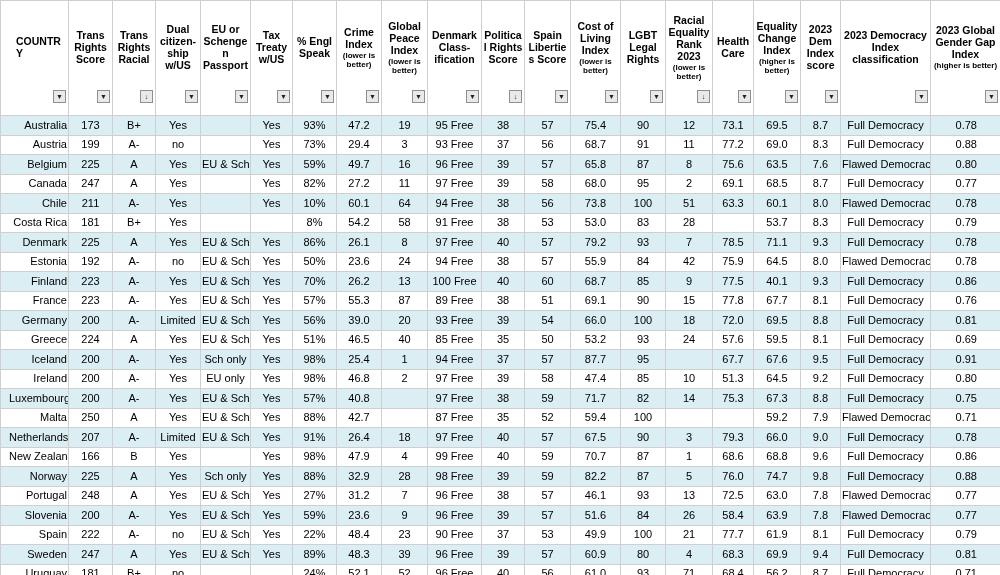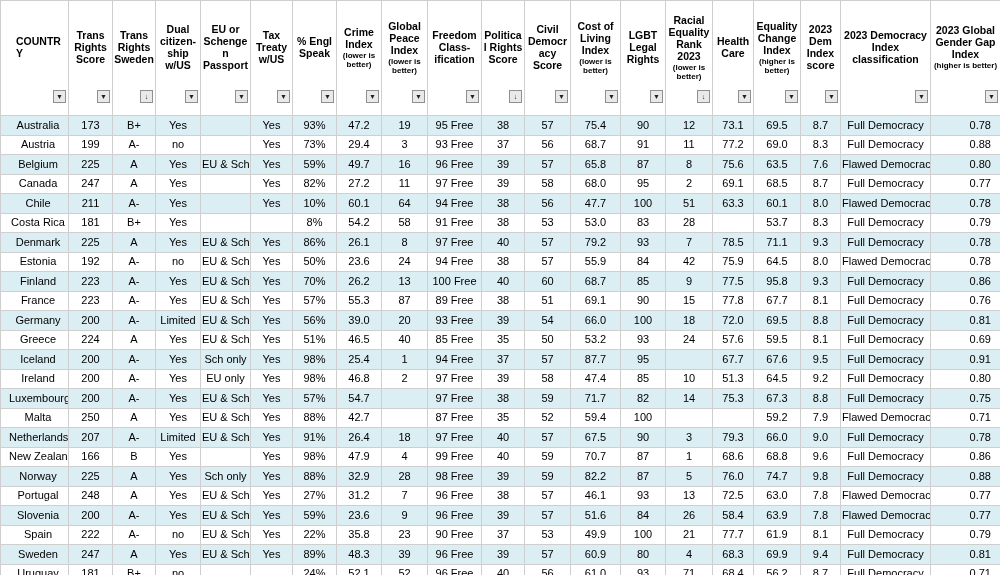--- a/index.html
+++ b/index.html
@@ -23,22 +23,22 @@
     position: absolute; right: 2px; bottom: 12px;
     width: 13px; height: 13px; padding: 0; margin: 0;
     border: 1px solid #8f8f8f; background: #e9e9e9; color: #222;
     font-size: 7px; line-height: 10px; text-align: center;
     font-family: "Liberation Sans", sans-serif; cursor: pointer;
   }
   tbody td {
     height: 18.5px; font-size: 11px; line-height: 13px;
     text-align: center; padding: 0 1px; white-space: nowrap;
   }
-  tbody td.c-country { text-align: center; padding-left: 8px; }
-  tbody td.c-gender  { text-align: right; padding-right: 9px; }
+  tbody td.c-country { text-align: right; padding-left: 8px; }
+  tbody td.c-gender  { text-align: right; padding-right: 23px; }
   tr.stripe td   { background: var(--stripe); }
   tr.plain td    { background: #ffffff; }
 </style>
 </head>
 <body style="--stripe: #daeef3; --hl: #fbd0a4;">
 
 <div class="sheet">
   <table>
     <colgroup>
       <col style="width:68px">
@@ -66,21 +66,21 @@
       <tr id="header-row">
           <th class="first">
             <div>COUNTRY</div>
             <button class="filter-btn">▼</button>
           </th>
           <th>
             <div>Trans Rights Score</div>
             <button class="filter-btn">▼</button>
           </th>
           <th>
-            <div>Trans Rights Sweden</div>
+            <div>Trans Rights Racial</div>
             <button class="filter-btn">↓</button>
           </th>
           <th>
             <div>Dual citizen-ship w/US</div>
             <button class="filter-btn">▼</button>
           </th>
           <th>
             <div>EU or Schengen Passport</div>
             <button class="filter-btn">▼</button>
           </th>
@@ -96,29 +96,29 @@
             <div>Crime Index</div>
             <div class="h-sub">(lower is better)</div>
             <button class="filter-btn">▼</button>
           </th>
           <th>
             <div>Global Peace Index</div>
             <div class="h-sub">(lower is better)</div>
             <button class="filter-btn">▼</button>
           </th>
           <th>
-            <div>Freedom Class-ification</div>
+            <div>Denmark Class-ification</div>
             <button class="filter-btn">▼</button>
           </th>
           <th>
             <div>Political Rights Score</div>
             <button class="filter-btn">↓</button>
           </th>
           <th>
-            <div>Civil Democracy Score</div>
+            <div>Spain Liberties Score</div>
             <button class="filter-btn">▼</button>
           </th>
           <th>
             <div>Cost of Living Index</div>
             <div class="h-sub">(lower is better)</div>
             <button class="filter-btn">▼</button>
           </th>
           <th>
             <div>LGBT Legal Rights</div>
             <button class="filter-btn">▼</button>
@@ -247,21 +247,21 @@
           <td>A-</td>
           <td>Yes</td>
           <td></td>
           <td>Yes</td>
           <td>10%</td>
           <td>60.1</td>
           <td>64</td>
           <td>94 Free</td>
           <td>38</td>
           <td>56</td>
-          <td>47.7</td>
+          <td>73.8</td>
           <td>100</td>
           <td>51</td>
           <td>63.3</td>
           <td>60.1</td>
           <td>8.0</td>
           <td>Flawed Democracy</td>
           <td class="c-gender">0.78</td>
         </tr>
         <tr class="plain">
           <td class="c-country">Costa Rica</td>
@@ -339,21 +339,21 @@
           <td>70%</td>
           <td>26.2</td>
           <td>13</td>
           <td>100 Free</td>
           <td>40</td>
           <td>60</td>
           <td>68.7</td>
           <td>85</td>
           <td>9</td>
           <td>77.5</td>
-          <td>95.8</td>
+          <td>40.1</td>
           <td>9.3</td>
           <td>Full Democracy</td>
           <td class="c-gender">0.86</td>
         </tr>
         <tr class="plain">
           <td class="c-country">France</td>
           <td>223</td>
           <td>A-</td>
           <td>Yes</td>
           <td>EU &amp; Sch</td>
@@ -462,21 +462,21 @@
           <td class="c-gender">0.80</td>
         </tr>
         <tr class="stripe">
           <td class="c-country">Luxembourg</td>
           <td>200</td>
           <td>A-</td>
           <td>Yes</td>
           <td>EU &amp; Sch</td>
           <td>Yes</td>
           <td>57%</td>
-          <td>54.7</td>
+          <td>40.8</td>
           <td></td>
           <td>97 Free</td>
           <td>38</td>
           <td>59</td>
           <td>71.7</td>
           <td>82</td>
           <td>14</td>
           <td>75.3</td>
           <td>67.3</td>
           <td>8.8</td>
@@ -616,21 +616,21 @@
           <td class="c-gender">0.77</td>
         </tr>
         <tr class="plain">
           <td class="c-country">Spain</td>
           <td>222</td>
           <td>A-</td>
           <td>no</td>
           <td>EU &amp; Sch</td>
           <td>Yes</td>
           <td>22%</td>
-          <td>35.8</td>
+          <td>48.4</td>
           <td>23</td>
           <td>90 Free</td>
           <td>37</td>
           <td>53</td>
           <td>49.9</td>
           <td>100</td>
           <td>21</td>
           <td>77.7</td>
           <td>61.9</td>
           <td>8.1</td>

